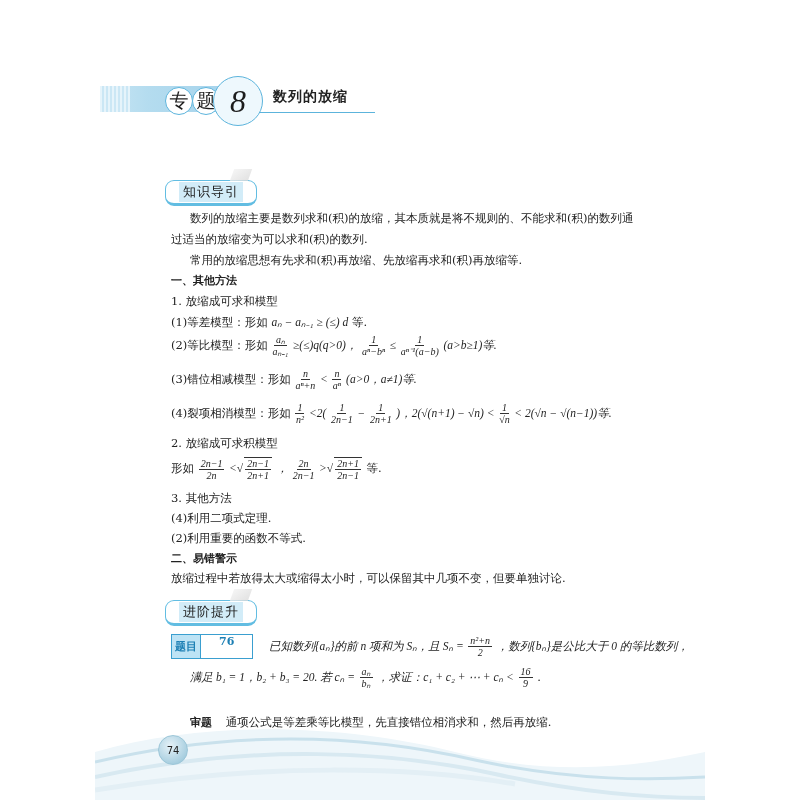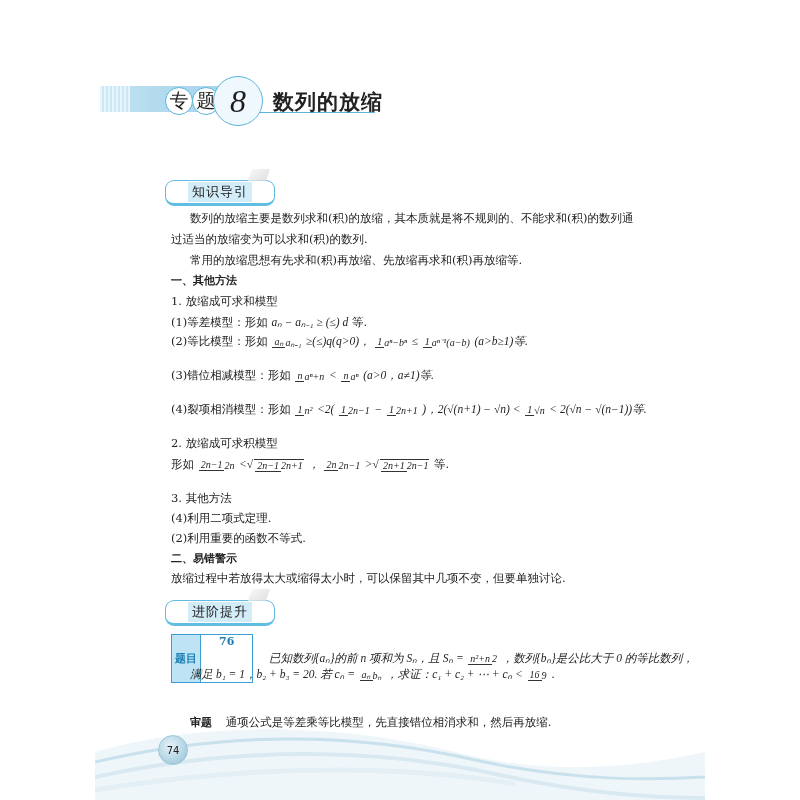--- a/index.html
+++ b/index.html
@@ -12,44 +12,44 @@
     background:linear-gradient(to right, #c9e6f4 0%, #b4dcef 40%, #a7d4ec 100%); }
   .hdr-band:before { content:""; position:absolute; left:0; top:0; width:30px; height:100%;
     background:repeating-linear-gradient(to right,#e6f4fb 0 2px,#cbe7f5 2px 4px); }
   .hdr-line { position:absolute; left:240px; top:112px; width:135px; height:1px; background:#5cb4dc; }
   .circ { position:absolute; border-radius:50%; background:#fff; border:1px solid #5cb4dc;
     display:flex; align-items:center; justify-content:center; color:#1c1c1c; }
   .circ.s1 { left:165px; top:87px; width:26px; height:26px; font-size:19px; }
   .circ.s2 { left:192px; top:87px; width:26px; height:26px; font-size:19px; }
   .circ.big { left:213px; top:76px; width:48px; height:48px; font-size:32px; font-style:italic;
     font-family:"Liberation Serif",serif; background:#eef8fd; }
-  .hdr-title { position:absolute; left:273px; top:88px; font-size:21px; font-weight:bold;
+  .hdr-title { position:absolute; left:273px; top:88px; font-size:14px; font-weight:bold;
     letter-spacing:1px; color:#222; font-family:"DejaVu Sans",sans-serif; }
 
   
-  .tag { position:absolute; height:22px; padding:0 22px; border:1.5px solid #62bde2; border-radius:9px 9px 9px 9px;
+  .tag { position:absolute; height:22px; padding:0 13px; border:1.5px solid #62bde2; border-radius:9px 9px 9px 9px;
     border-bottom-width:3px; display:flex; align-items:center; }
   .tag span { background:#d2ecf8; padding:1px 4px; font-size:13px; font-family:"DejaVu Sans",sans-serif;
     letter-spacing:1px; color:#1a1a1a; }
   .tag .pen { position:absolute; right:6px; top:-12px; width:18px; height:12px;
     background:linear-gradient(135deg,#f3f3f3,#dadada); transform:skewX(-20deg); opacity:.8; }
   .tag1 { left:165px; top:180px; }
   .tag2 { left:165px; top:600px; }
 
   .line { position:absolute; left:171px; font-size:11.5px; white-space:nowrap; color:#222; }
   .ind { left:190px; }
   .bold { font-family:"DejaVu Sans",sans-serif; font-weight:bold; font-size:11px; }
   .m { font-style:italic; font-family:"Liberation Serif",serif; }
-  .frac { display:inline-flex; flex-direction:row; align-items:center; vertical-align:middle;
+  .frac { display:inline-flex; flex-direction:column; align-items:center; vertical-align:middle;
     font-size:10px; line-height:11px; margin:0 1px; }
   .frac .n { border-bottom:1px solid #333; padding:0 2px; }
   .sqrt { border-top:1px solid #333; padding:0 1px; }
 
   .qbox { display:inline-flex; border:1px solid #3a9fd0; margin-right:12px; vertical-align:middle; }
-  .qbox .a { background:#bde3f5; color:#1c7fb4; padding:16px 3px; font-family:"DejaVu Sans",sans-serif; font-weight:bold; font-size:11px; }
+  .qbox .a { background:#bde3f5; color:#1c7fb4; padding:4px 3px; font-family:"DejaVu Sans",sans-serif; font-weight:bold; font-size:11px; }
   .qbox .b { color:#1c7fb4; padding:0 18px; border-left:1px solid #3a9fd0; font-weight:bold; font-size:11px; }
 
   
   .waves { position:absolute; left:95px; top:722px; width:610px; height:78px; }
   .pnum { position:absolute; left:158px; top:735px; width:28px; height:28px; border-radius:50%;
     background:radial-gradient(circle at 40% 35%, #e6f2f8, #a9cfe0 70%, #8fbfd3);
     border:1px solid #9cc6d8; display:flex; align-items:center; justify-content:center;
     font-family:"DejaVu Sans",sans-serif; font-size:10px; color:#222; }
 </style>
 </head>

